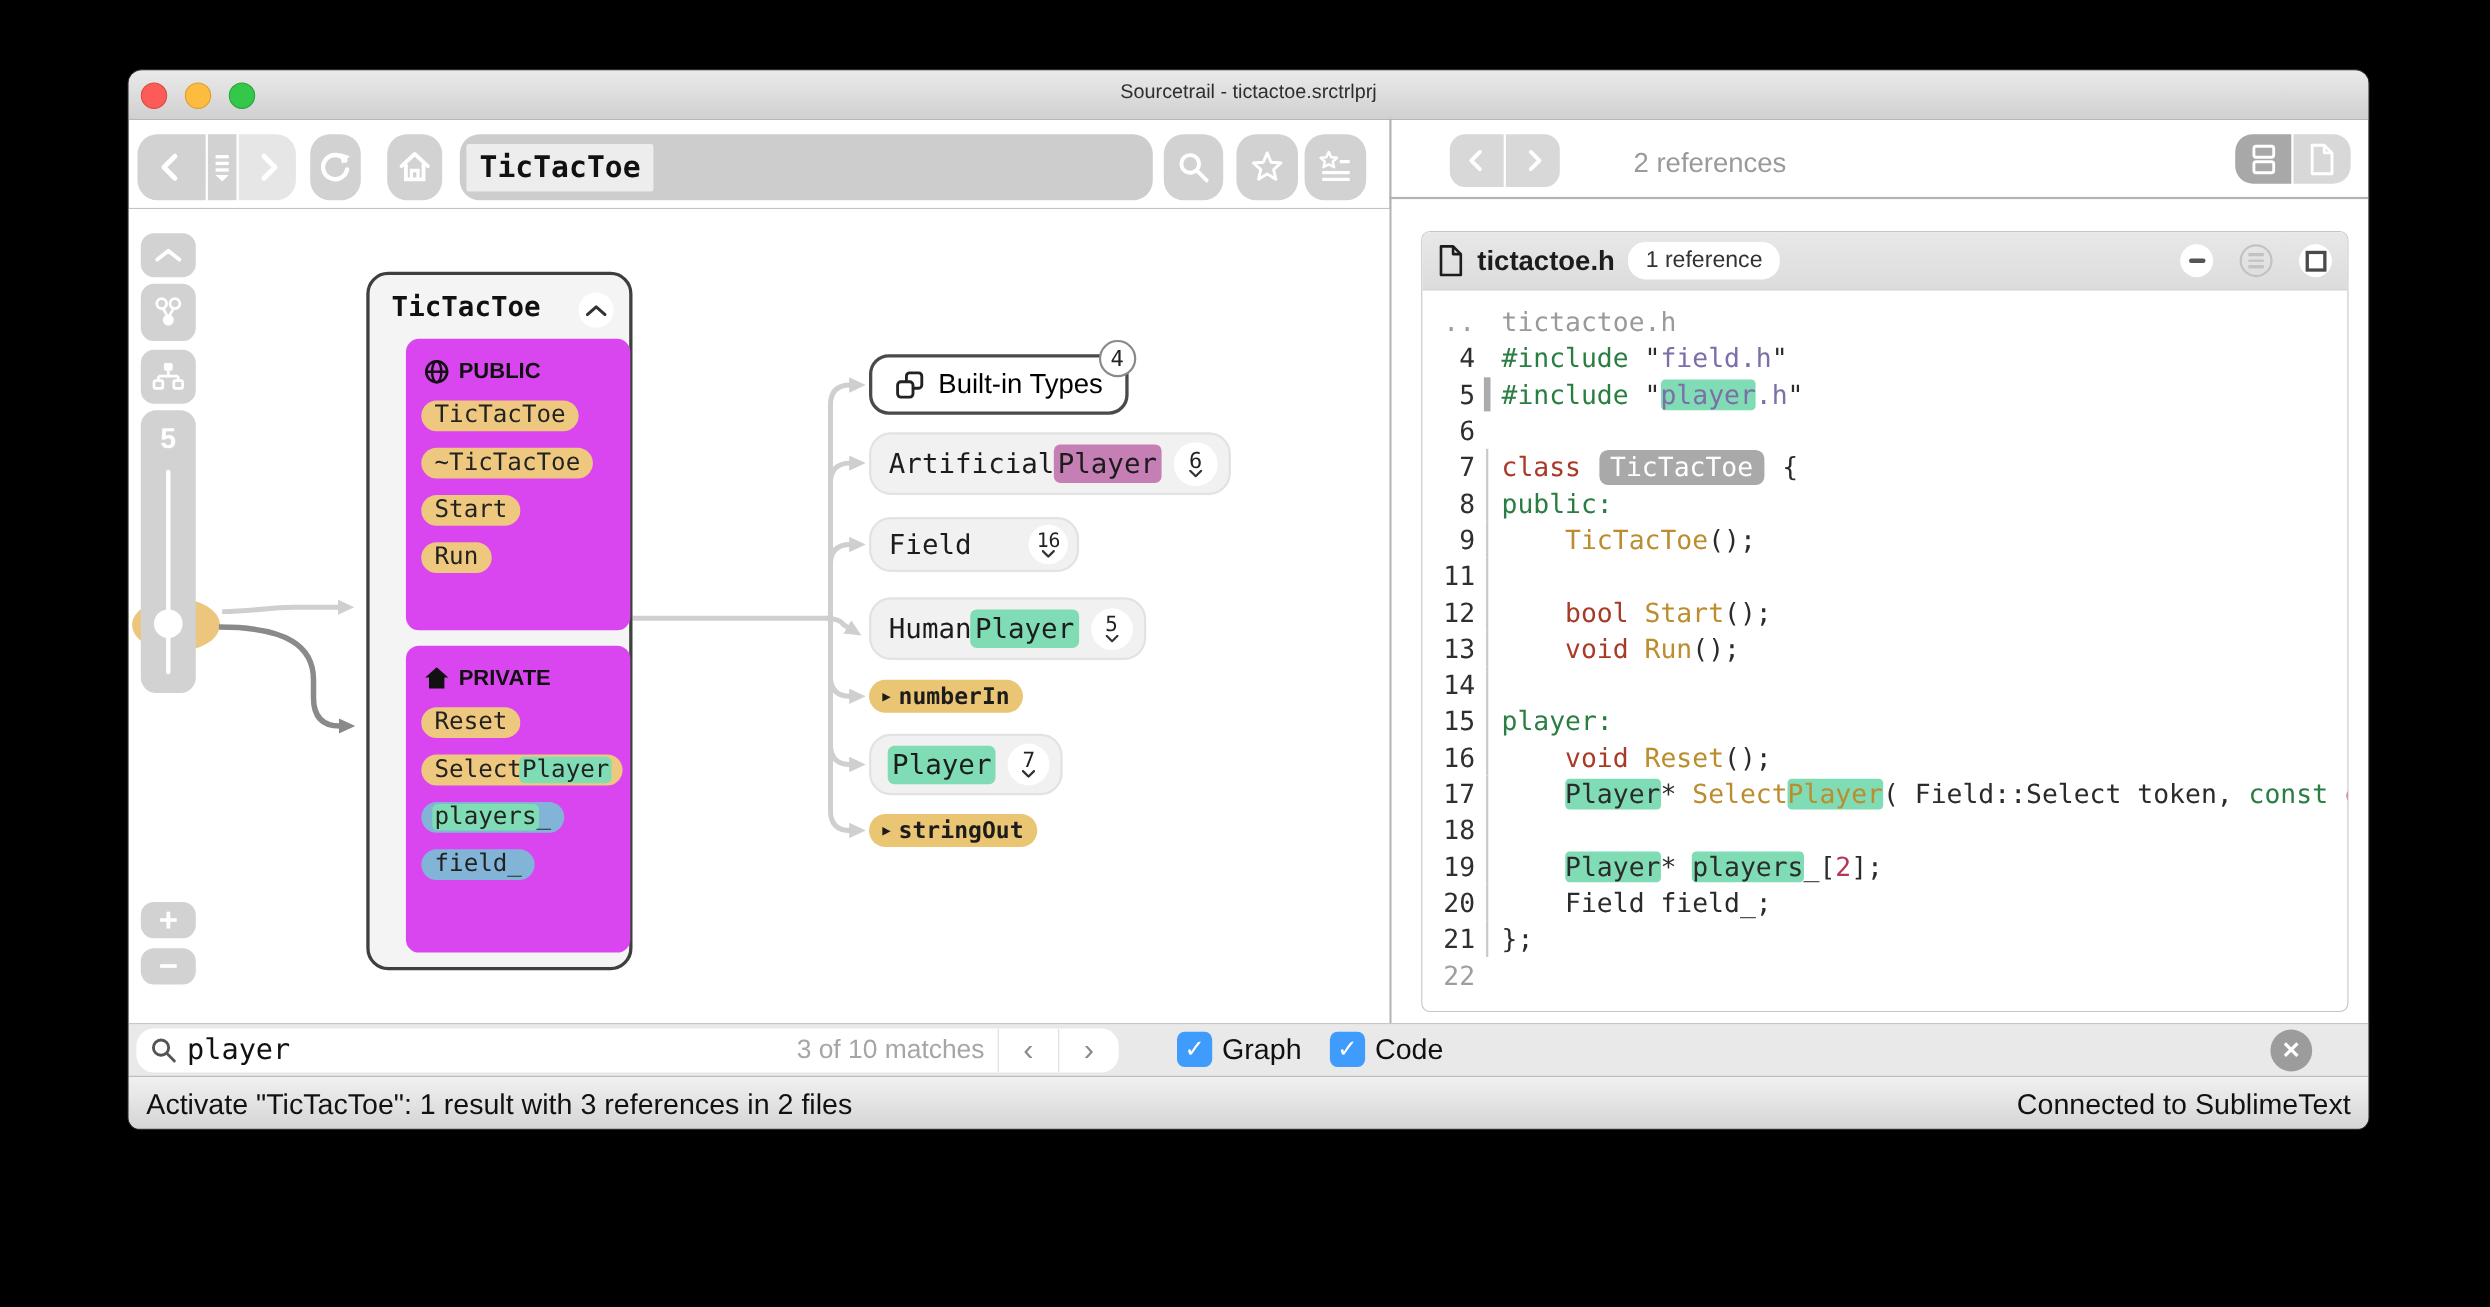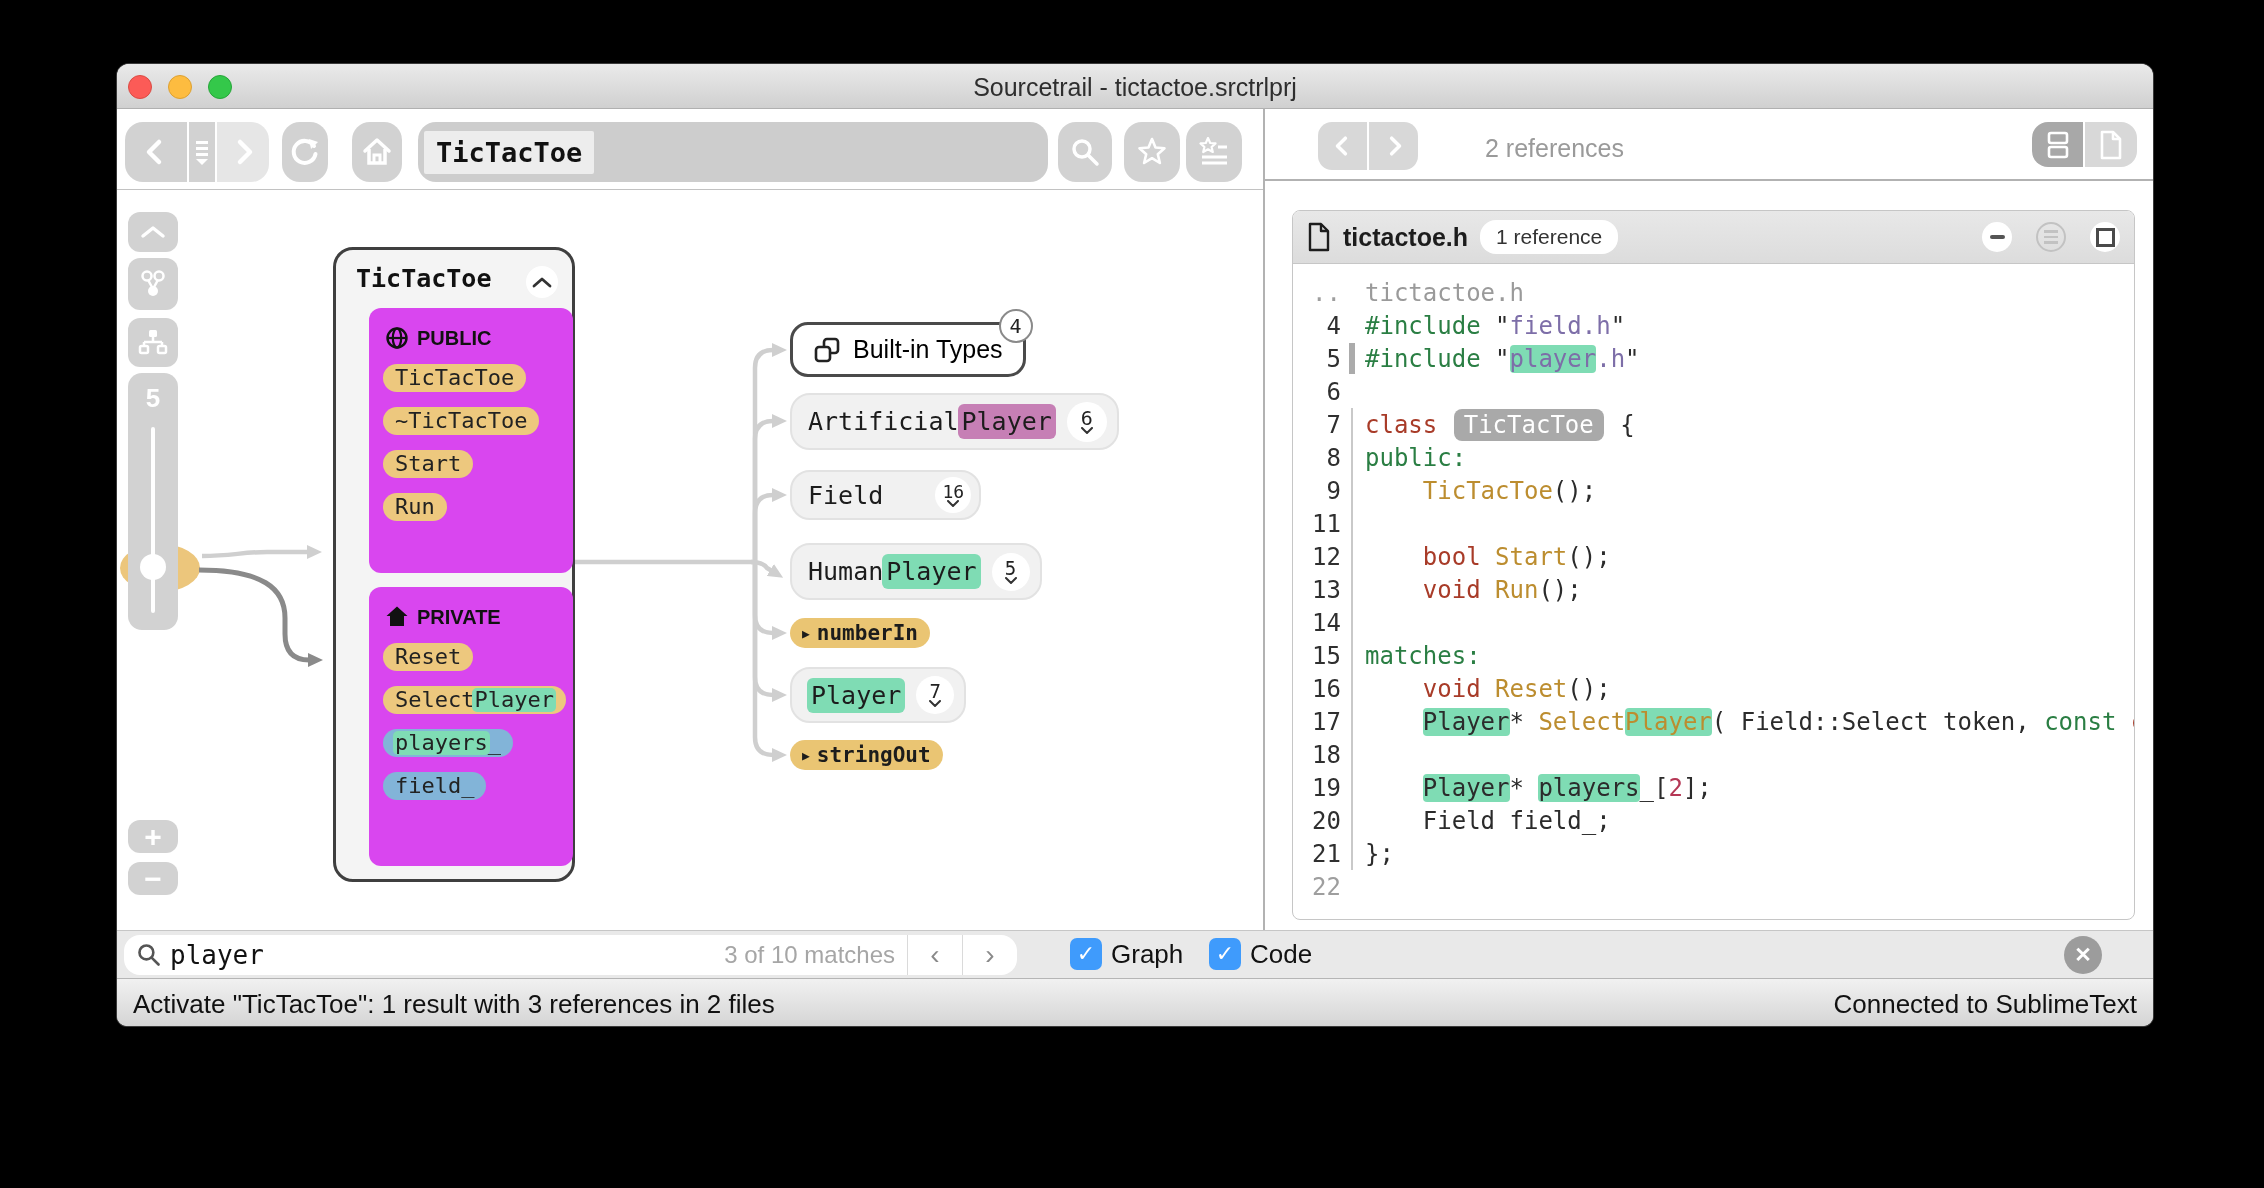--- a/index.html
+++ b/index.html
@@ -3,21 +3,21 @@
 <meta charset="utf-8">
 <style>
   html,body{margin:0;padding:0;background:#000;width:2264px;height:1188px;font-family:"Liberation Sans",sans-serif;}
   .window{position:absolute;left:117px;top:64px;width:2036px;height:962px;background:#fff;border-radius:12px 12px 10px 10px;overflow:hidden;box-shadow:0 0 0 1px #3a3a3a;}
   
   .titlebar{position:absolute;left:0;top:0;width:100%;height:44px;background:linear-gradient(#eaeaea,#d0d0d0);border-bottom:1px solid #b0b0b0;}
   .tl{position:absolute;top:11px;width:22px;height:22px;border-radius:50%;}
   .tl.red{left:11px;background:#fc5b57;border:1px solid #d94c44;}
   .tl.yel{left:51px;background:#fdbc40;border:1px solid #dca032;}
   .tl.grn{left:91px;background:#34c84a;border:1px solid #27a53a;}
-  .win-title{position:absolute;left:0;right:0;top:9px;text-align:center;font-size:25px;color:#2e2e2e;}
+  .win-title{position:absolute;left:0;right:0;top:9px;text-align:center;font-size:18px;color:#2e2e2e;}
   
   .tb-btn{position:absolute;background:#d2d2d2;display:flex;align-items:center;justify-content:center;}
   .round{border-radius:18px;}
   .hline-left{position:absolute;left:0;top:125px;width:1146px;height:2px;background:#c2c2c2;}
   .hline-right{position:absolute;left:1146px;top:115px;width:890px;height:2px;background:#b2b2b2;}
   .vdivider{position:absolute;left:1146px;top:44px;width:2px;height:822px;background:#b2b2b2;}
   .searchfield{position:absolute;left:301px;top:58px;width:630px;height:60px;background:#cdcdcd;border-radius:18px;display:flex;align-items:center;}
   .sel-box{margin-left:6px;background:#ededed;padding:6px 12px;border-radius:2px;font-family:"DejaVu Sans Mono",monospace;font-weight:bold;font-size:27px;color:#111;}
   .refs-label{position:absolute;left:1368px;top:70px;font-size:25px;color:#9a9a9a;}
   
@@ -441,21 +441,21 @@
           <span class="ct"><span class="tok-plain">    </span><span class="tok-keyword">void </span><span class="tok-function">Run</span><span class="tok-plain">();</span></span>
         </div>
         <div class="code-row">
           <span class="ln">14</span>
           <span class="gutter scope"></span>
           <span class="ct"></span>
         </div>
         <div class="code-row">
           <span class="ln">15</span>
           <span class="gutter scope"></span>
-          <span class="ct"><span class="tok-directive">matches:</span></span>
+          <span class="ct"><span class="tok-directive">player:</span></span>
         </div>
         <div class="code-row">
           <span class="ln">16</span>
           <span class="gutter scope"></span>
           <span class="ct"><span class="tok-plain">    </span><span class="tok-keyword">void </span><span class="tok-function">Reset</span><span class="tok-plain">();</span></span>
         </div>
         <div class="code-row">
           <span class="ln">17</span>
           <span class="gutter scope"></span>
           <span class="ct"><span class="tok-plain">    </span><span class="tok-plain tok-match">Player</span><span class="tok-plain">* </span><span class="tok-function">Select</span><span class="tok-function tok-match">Player</span><span class="tok-plain">( Field::Select token, </span><span class="tok-directive">const </span><span class="tok-keyword">ch</span></span>

